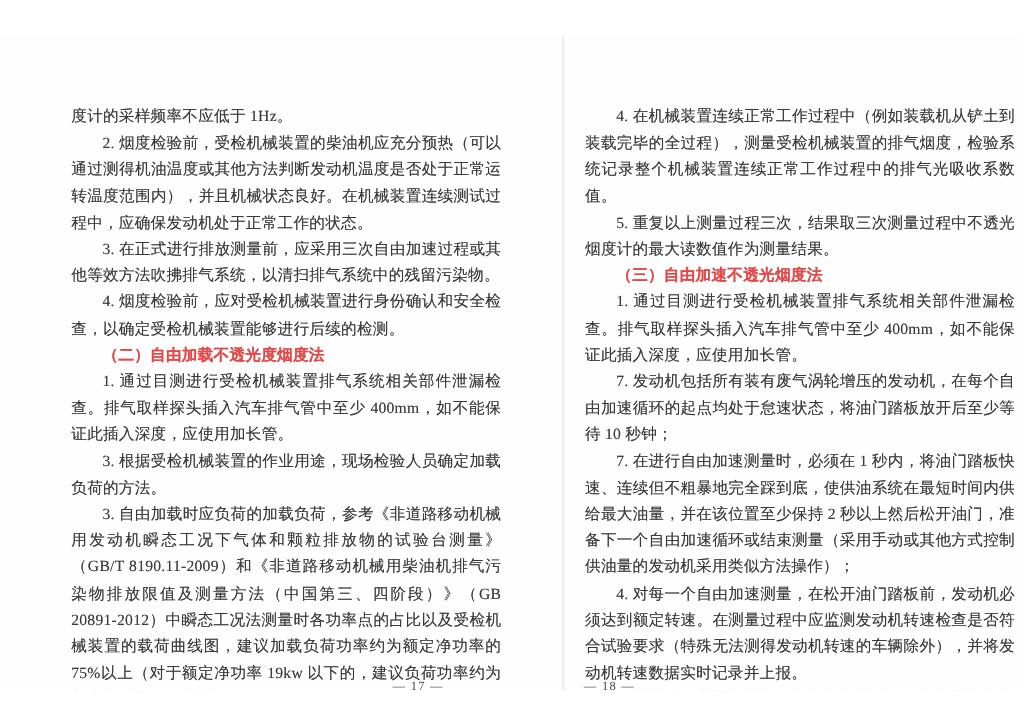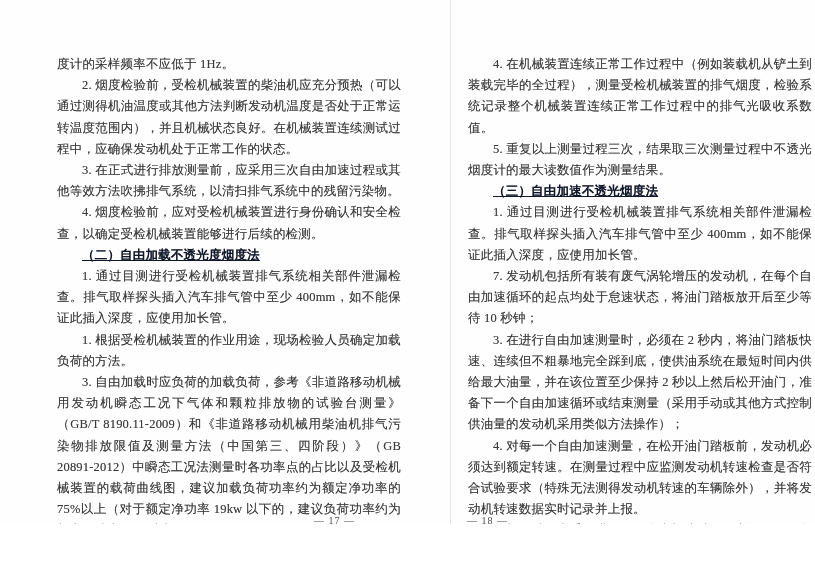--- a/index.html
+++ b/index.html
@@ -7,20 +7,21 @@
     padding: 0;
     background: #ffffff;
   }
   .viewer {
     position: relative;
     width: 815px;
     height: 524px;
     background: #fdfdfd;
     overflow: hidden;
     font-family: "Liberation Serif", "DejaVu Serif", serif;
+    margin-top: 29px;
   }
   .page {
     position: absolute;
     top: 0;
     height: 569px;
     background: #fefefe;
   }
   .page-left {
     left: 0;
     width: 450px;
@@ -42,22 +43,21 @@
     font-size: 12.5px;
     line-height: 21.2px;
     color: #3a3a3a;
     text-align: justify;
     letter-spacing: 0.2px;
     text-shadow: 0 0 0.5px rgba(70,70,70,0.55);
   }
   .para.indent { text-indent: 2em; }
   .para.heading {
     font-weight: bold;
-    color: #0f172a;
-    text-decoration: underline;
+    color: #ef4444;
   }
   .pagenum {
     position: absolute;
     top: 515px;
     font-size: 10px;
     color: #4a4a4a;
     letter-spacing: 1px;
     white-space: pre;
   }
   .page-left .pagenum { left: 314px; }
@@ -68,31 +68,31 @@
 
 <div class="viewer">
   <div class="page page-left">
     <div class="textblock">
         <p class="para">度计的采样频率不应低于 1Hz。</p>
         <p class="para indent">2. 烟度检验前，受检机械装置的柴油机应充分预热（可以通过测得机油温度或其他方法判断发动机温度是否处于正常运转温度范围内），并且机械状态良好。在机械装置连续测试过程中，应确保发动机处于正常工作的状态。</p>
         <p class="para indent">3. 在正式进行排放测量前，应采用三次自由加速过程或其他等效方法吹拂排气系统，以清扫排气系统中的残留污染物。</p>
         <p class="para indent">4. 烟度检验前，应对受检机械装置进行身份确认和安全检查，以确定受检机械装置能够进行后续的检测。</p>
         <p class="para indent heading">（二）自由加载不透光度烟度法</p>
         <p class="para indent">1. 通过目测进行受检机械装置排气系统相关部件泄漏检查。排气取样探头插入汽车排气管中至少 400mm，如不能保证此插入深度，应使用加长管。</p>
-        <p class="para indent">1. 根据受检机械装置的作业用途，现场检验人员确定加载负荷的方法。</p>
+        <p class="para indent">3. 根据受检机械装置的作业用途，现场检验人员确定加载负荷的方法。</p>
         <p class="para indent">3. 自由加载时应负荷的加载负荷，参考《非道路移动机械用发动机瞬态工况下气体和颗粒排放物的试验台测量》（GB/T 8190.11-2009）和《非道路移动机械用柴油机排气污染物排放限值及测量方法（中国第三、四阶段）》（GB 20891-2012）中瞬态工况法测量时各功率点的占比以及受检机械装置的载荷曲线图，建议加载负荷功率约为额定净功率的 75%以上（对于额定净功率 19kw 以下的，建议负荷功率约为额定净功率 25%以上）。</p>
       </div>
     <div class="pagenum">— 17 —</div>
   </div>
   <div class="page page-right">
     <div class="textblock">
         <p class="para indent">4. 在机械装置连续正常工作过程中（例如装载机从铲土到装载完毕的全过程），测量受检机械装置的排气烟度，检验系统记录整个机械装置连续正常工作过程中的排气光吸收系数值。</p>
         <p class="para indent">5. 重复以上测量过程三次，结果取三次测量过程中不透光烟度计的最大读数值作为测量结果。</p>
         <p class="para indent heading">（三）自由加速不透光烟度法</p>
         <p class="para indent">1. 通过目测进行受检机械装置排气系统相关部件泄漏检查。排气取样探头插入汽车排气管中至少 400mm，如不能保证此插入深度，应使用加长管。</p>
         <p class="para indent">7. 发动机包括所有装有废气涡轮增压的发动机，在每个自由加速循环的起点均处于怠速状态，将油门踏板放开后至少等待 10 秒钟；</p>
-        <p class="para indent">3. 在进行自由加速测量时，必须在 2 秒内，将油门踏板快速、连续但不粗暴地完全踩到底，使供油系统在最短时间内供给最大油量，并在该位置至少保持 2 秒以上然后松开油门，准备下一个自由加速循环或结束测量（采用手动或其他方式控制供油量的发动机采用类似方法操作）；</p>
+        <p class="para indent">7. 在进行自由加速测量时，必须在 1 秒内，将油门踏板快速、连续但不粗暴地完全踩到底，使供油系统在最短时间内供给最大油量，并在该位置至少保持 2 秒以上然后松开油门，准备下一个自由加速循环或结束测量（采用手动或其他方式控制供油量的发动机采用类似方法操作）；</p>
         <p class="para indent">4. 对每一个自由加速测量，在松开油门踏板前，发动机必须达到额定转速。在测量过程中应监测发动机转速检查是否符合试验要求（特殊无法测得发动机转速的车辆除外），并将发动机转速数据实时记录并上报。</p>
         <p class="para indent">4. 检测过程应重复进行三次自由加速过程，应记录每次自</p>
       </div>
     <div class="pagenum">— 18 —</div>
   </div>
 </div>
 
 </body></html>

